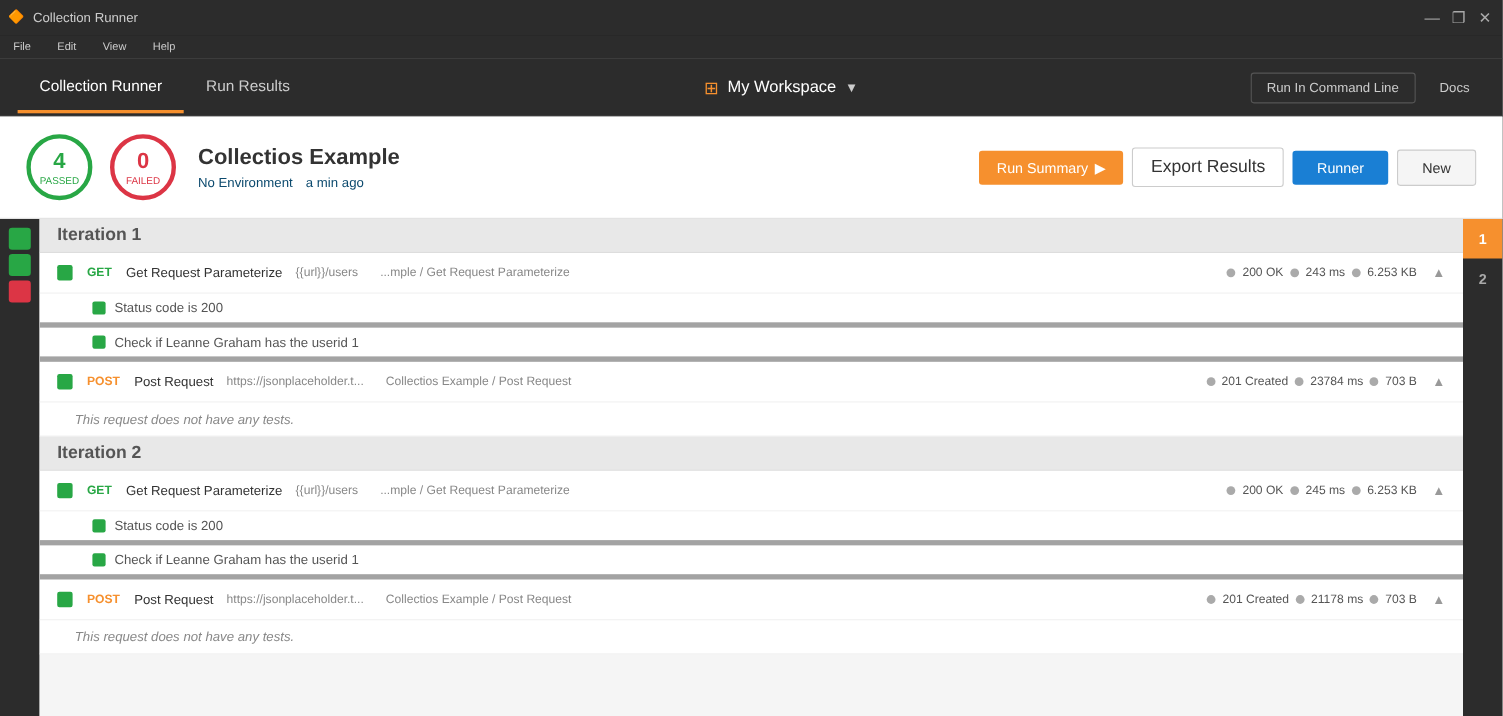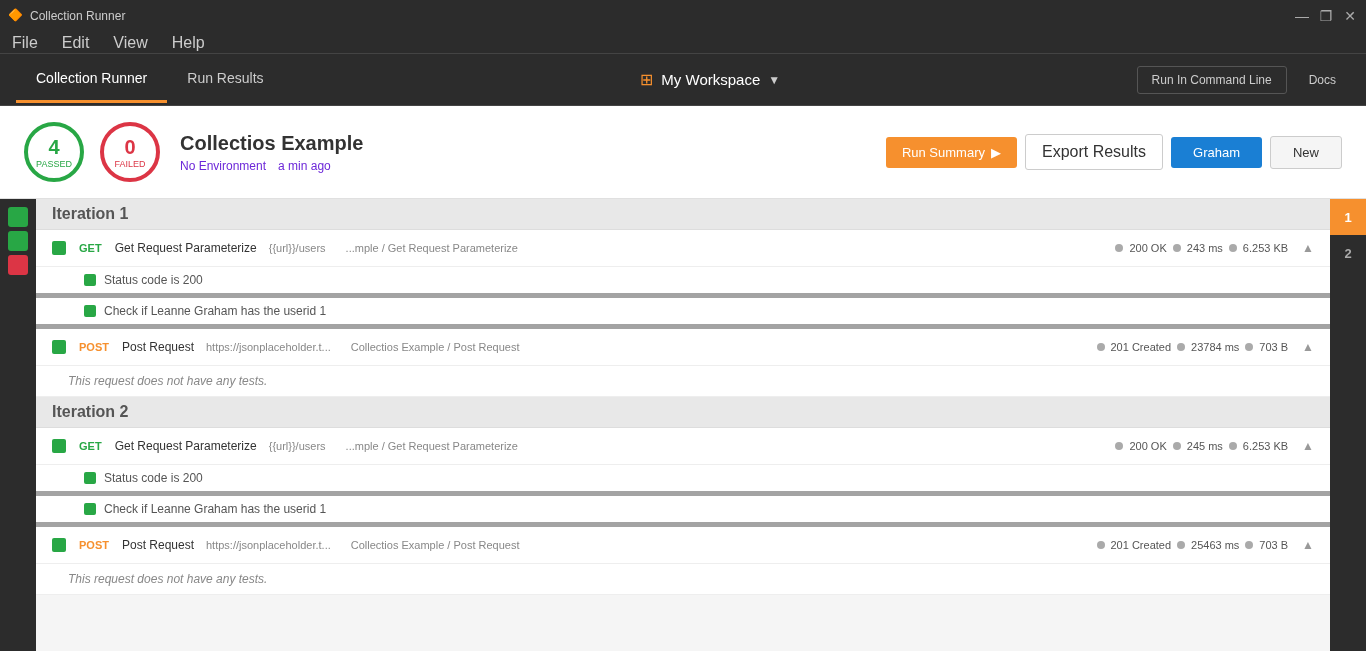--- a/index.html
+++ b/index.html
@@ -24,21 +24,21 @@
     
     .menu-bar {
       background: #2c2c2c;
       height: 22px;
       display: flex;
       align-items: center;
       padding: 0 8px;
       gap: 16px;
       border-bottom: 1px solid #444;
     }
-    .menu-item { color: #ccc; font-size: 16px; cursor: pointer; padding: 2px 4px; }
+    .menu-item { color: #ccc; font-size: 10px; cursor: pointer; padding: 2px 4px; }
 
     
     .header {
       background: #2c2c2c;
       height: 52px;
       display: flex;
       align-items: center;
       padding: 0 16px;
       border-bottom: 1px solid #444;
     }
@@ -119,21 +119,21 @@
       border: 4px solid #dc3545;
       display: flex; flex-direction: column;
       align-items: center; justify-content: center;
       margin-right: 20px;
       flex-shrink: 0;
     }
     .failed-count { font-size: 20px; font-weight: bold; color: #dc3545; }
     .failed-label { font-size: 9px; color: #dc3545; text-transform: uppercase; }
     .collection-info { flex: 1; }
     .collection-name { font-size: 20px; font-weight: 600; color: #333; }
-    .collection-meta { font-size: 12px; color: #6d28d9; margin-top: 4px; display: flex; gap: 12px; }
+    .collection-meta { font-size: 12px; color: #0c4a6e; margin-top: 4px; display: flex; gap: 12px; }
     .collection-actions { display: flex; gap: 8px; align-items: center; }
     .btn-run-summary {
       background: #f6902e;
       color: #fff;
       border: none;
       padding: 8px 16px;
       border-radius: 3px;
       cursor: pointer;
       font-size: 13px;
       display: flex; align-items: center; gap: 6px;
@@ -346,21 +346,21 @@
         <span>No Environment</span>
         <span>a min ago</span>
       </div>
     </div>
     <div class="collection-actions">
       <button class="btn-run-summary">
         <span>Run Summary</span>
         <span>▶</span>
       </button>
       <button class="btn-export">Export Results</button>
-      <button class="btn-retry">Graham</button>
+      <button class="btn-retry">Runner</button>
       <button class="btn-new">New</button>
     </div>
   </div>
 
   <div class="results-area">
 
     <div class="sidebar">
       <div class="sidebar-dot green"></div>
       <div class="sidebar-dot green"></div>
       <div class="sidebar-dot red"></div>
@@ -437,21 +437,21 @@
         <div class="request-row">
           <div class="req-indicator"></div>
           <span class="method-badge method-post">POST</span>
           <span class="req-name">Post Request</span>
           <span class="req-url">https://jsonplaceholder.t...</span>
           <span class="req-path">Collectios Example / Post Request</span>
           <div class="req-status-area">
             <span class="status-dot"></span>
             <span class="status-text">201 Created</span>
             <span class="status-dot"></span>
-            <span class="status-text">25463 ms</span>
+            <span class="status-text">21178 ms</span>
             <span class="status-dot"></span>
             <span class="status-text">703 B</span>
             <span class="expand-btn">▲</span>
           </div>
         </div>
         <div class="no-tests-row">This request does not have any tests.</div>
       </div>
 
     <div class="right-sidebar" id="right-sidebar">
     <div class="iter-badge active">1</div>

